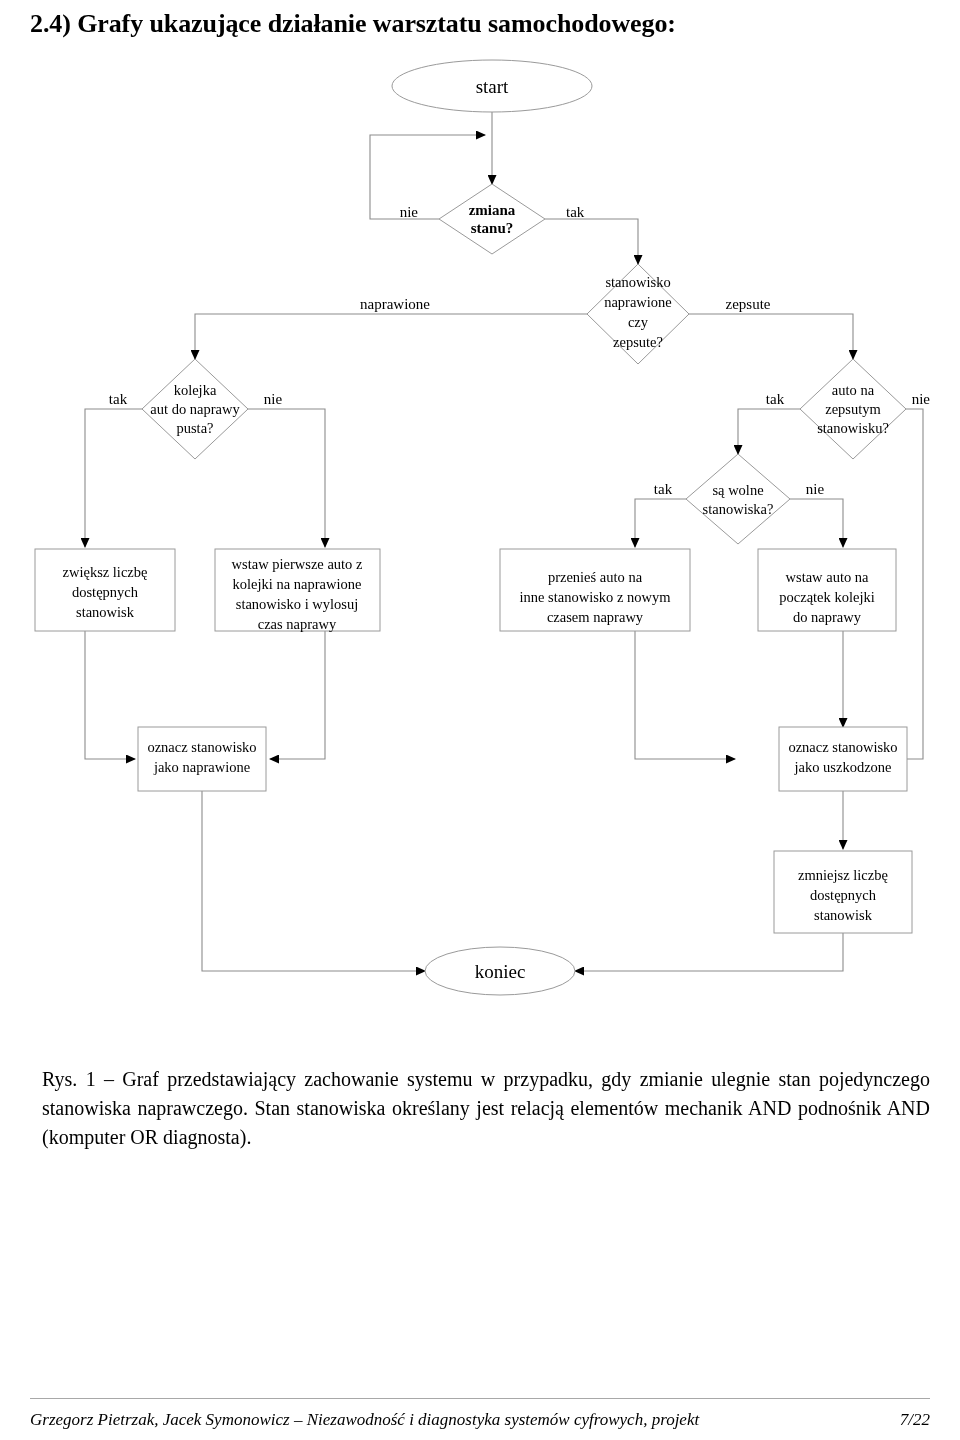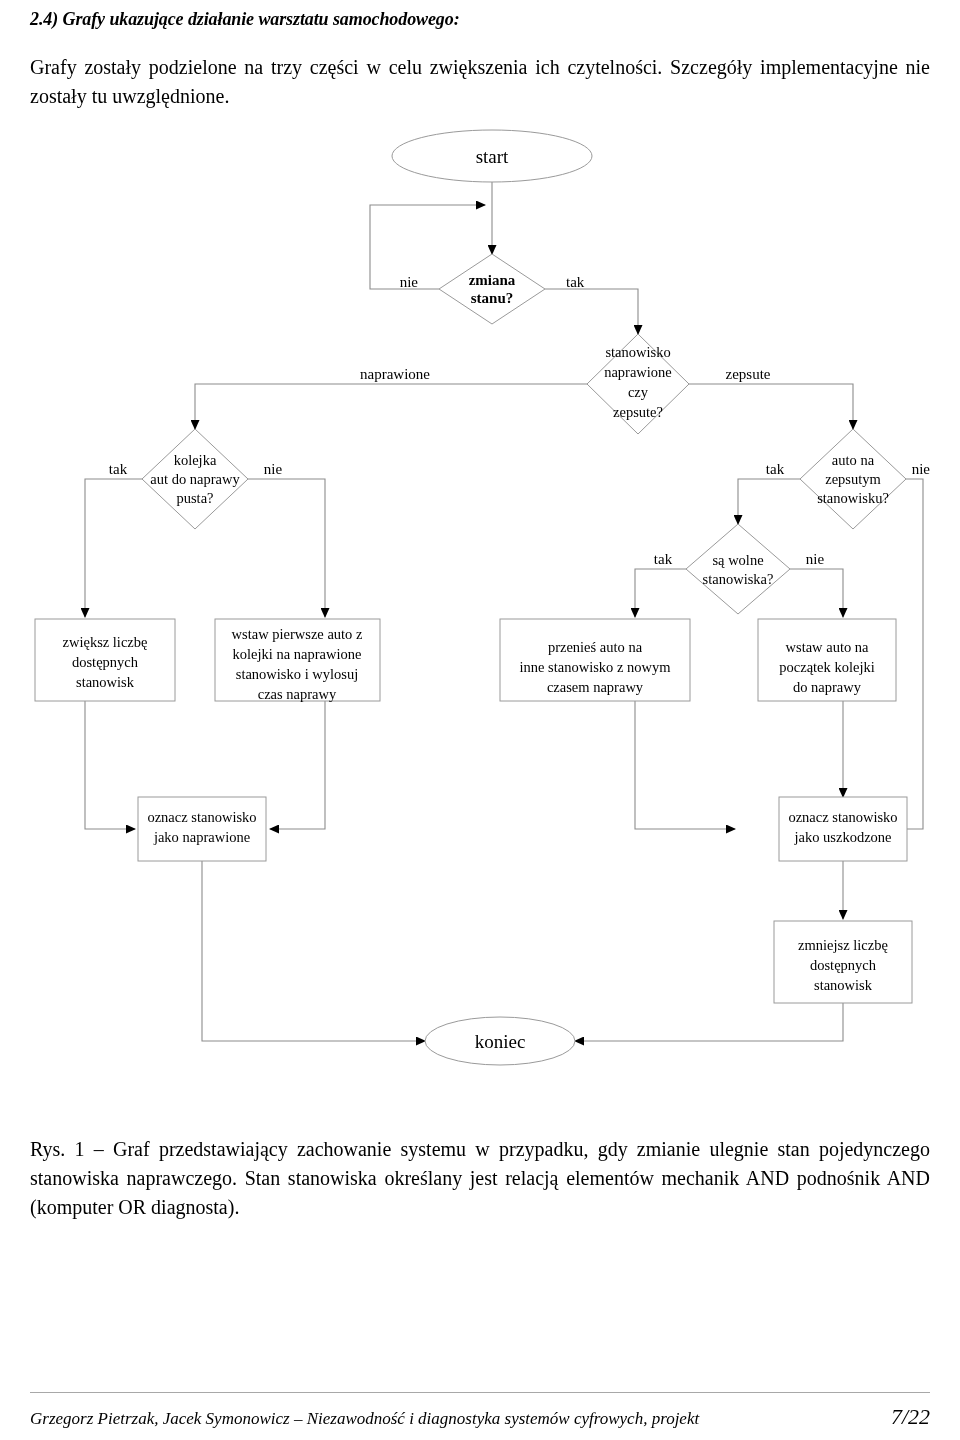--- a/index.html
+++ b/index.html
@@ -17,25 +17,24 @@
   }
   .page {
     position: relative;
     width: 960px;
     height: 1440px;
     box-sizing: border-box;
     padding: 0 30px;
   }
   .heading {
     font-weight: bold;
-    font-size: 18px;
+    font-size: 26px;
     line-height: 1.25;
     margin: 8px 0 0 0;
     letter-spacing: -0.1px;
-    font-style: italic;
   }
   .intro {
     font-size: 20px;
     line-height: 1.45;
     margin: 22px 0 0 0;
     text-align: justify;
     text-justify: inter-word;
     hyphens: manual;
   }
   .figure {
@@ -73,21 +72,21 @@
     stroke-width: 1.1;
     fill: none;
   }
   .arrowhead {
     fill: #000000;
   }
   .caption {
     font-size: 20px;
     line-height: 1.45;
     text-align: justify;
-    margin: 6px 0 0 0;
+    margin: 6px 0 0 12px;
   }
   .footer {
     position: absolute;
     left: 30px;
     right: 30px;
     bottom: 18px;
   }
   .footer-rule {
     border: none;
     border-top: 1px solid #a8a8a8;
@@ -95,31 +94,30 @@
   }
   .footer-row {
     display: flex;
     justify-content: space-between;
     align-items: baseline;
     font-style: italic;
     font-size: 17px;
     margin-top: 11px;
   }
   .footer-page {
-    font-size: 22px;
+    font-size: 17px;
   }
 </style>
 </head>
 <body>
 
 <div class="page">
 
   <div class="heading">2.4) Grafy ukazujące działanie warsztatu samochodowego:</div>
 
-  <p class="intro">Grafy zostały podzielone na trzy części w celu zwiększenia ich czytelności. Szczegóły implementacyjne nie zostały tu uwzględnione.</p>
 
   <div class="figure">
     <svg width="900" height="1000" viewBox="0 0 900 1000" xmlns="http://www.w3.org/2000/svg">
 
       <defs>
         <marker id="ah" markerWidth="10" markerHeight="9" refX="9" refY="4.5" orient="auto" markerUnits="userSpaceOnUse">
           <path d="M0,0 L10,4.5 L0,9 Z" class="arrowhead"></path>
         </marker>
       </defs>
 

